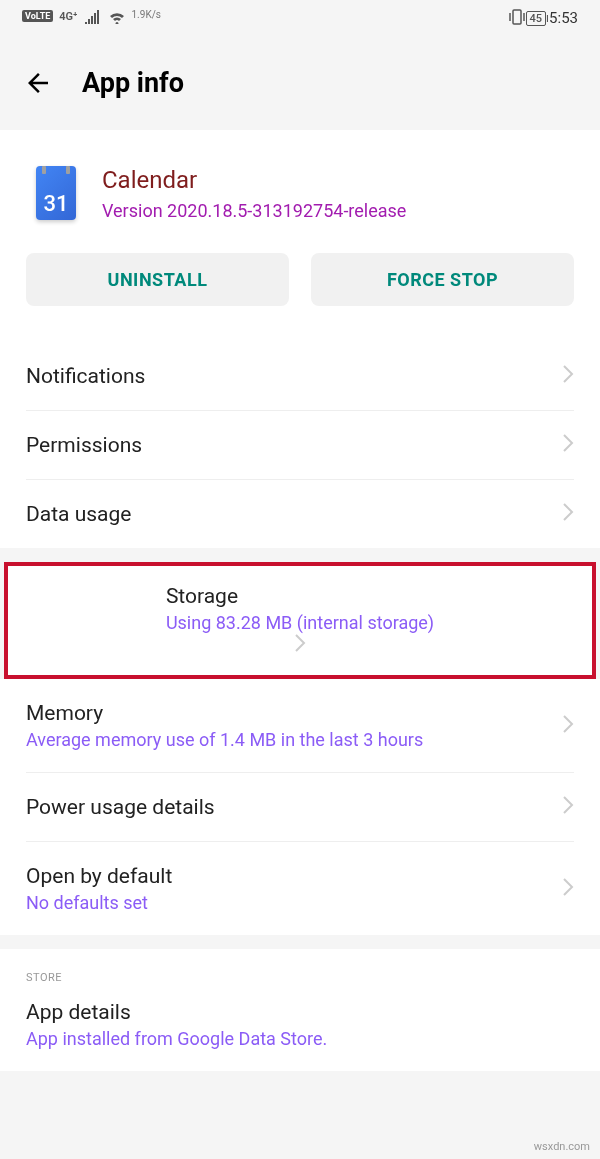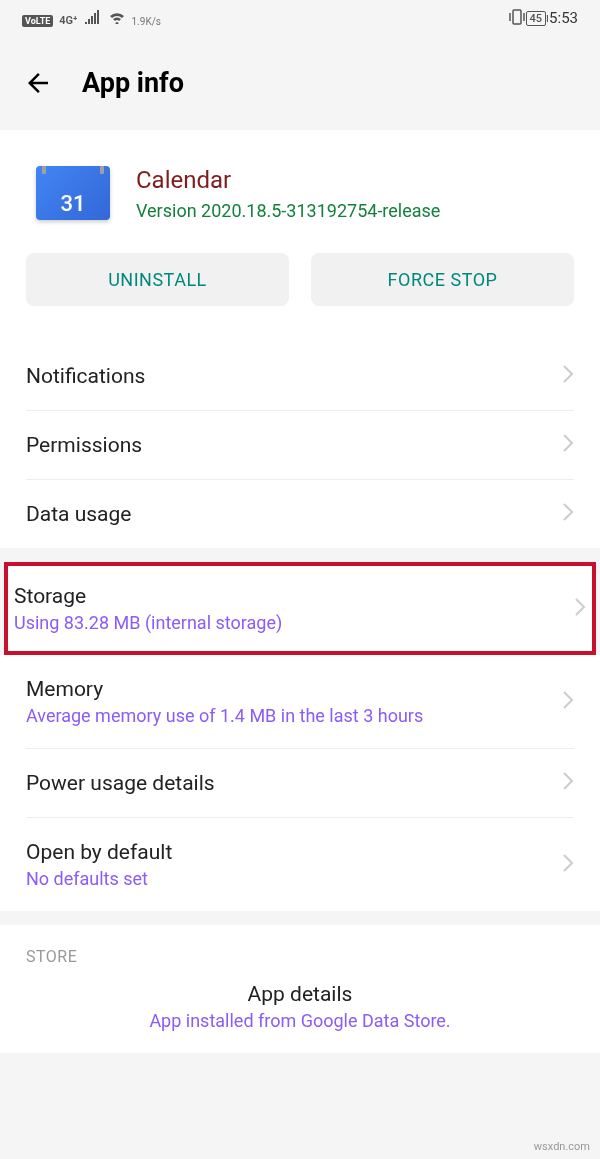--- a/index.html
+++ b/index.html
@@ -1,55 +1,55 @@
 <!DOCTYPE html>
 <html><head>
   <meta charset="utf-8">
   <style>
     * { margin: 0; padding: 0; box-sizing: border-box; font-family: -apple-system, BlinkMacSystemFont, "Segoe UI", Roboto, Helvetica, Arial, sans-serif; }
     body { width: 600px; height: 1159px; background: #f5f5f5; overflow: hidden; color: #000; }
     
     .status-bar { height: 36px; background: #f5f5f5; display: flex; align-items: center; justify-content: space-between; padding: 0 22px; font-size: 14px; color: #555; }
-    .status-left { display: flex; align-items: flex-end; gap: 6px; }
+    .status-left { display: flex; align-items: flex-start; gap: 6px; }
     .status-right { display: flex; align-items: center; }
     .volte-badge { background: #555; color: #fff; font-size: 9px; font-weight: bold; padding: 1px 3px; border-radius: 2px; }
     .net-speed { display: flex; flex-direction: row; font-size: 10px; line-height: 1; color: #777; }
     .battery-box { border: 1.5px solid #555; border-radius: 2px; padding: 0 3px; font-size: 11px; font-weight: 500; position: relative; }
     .battery-box::after { content: ''; position: absolute; right: -3px; top: 3px; width: 1.5px; height: 6px; background: #555; }
     .time { font-size: 15px; color: #333; }
     
     .header { height: 94px; background: #f5f5f5; display: flex; align-items: center; padding: 0 22px; gap: 28px; }
     .back-arrow { width: 32px; height: 32px; display: flex; align-items: center; justify-content: center; }
     .header-title { font-size: 27px; font-weight: 700; color: #000; }
     
     .content { background: #fff; }
     
     .app-header { display: flex; align-items: flex-start; padding: 36px 26px 32px 36px; gap: 26px; }
-    .app-icon { width: 74px; height: 54px; background: linear-gradient(135deg, #4285f4, #3367d6); border-radius: 4px; display: flex; align-items: flex-end; justify-content: center; color: #fff; font-size: 22px; font-weight: 500; padding-bottom: 4px; position: relative; box-shadow: 0 2px 4px rgba(0,0,0,0.2); }
+    .app-icon { width: 40px; height: 54px; background: linear-gradient(135deg, #4285f4, #3367d6); border-radius: 4px; display: flex; align-items: flex-end; justify-content: center; color: #fff; font-size: 22px; font-weight: 500; padding-bottom: 4px; position: relative; box-shadow: 0 2px 4px rgba(0,0,0,0.2); }
     .app-icon::before { content: ''; position: absolute; top: 0; left: 6px; width: 4px; height: 8px; background: #a0a0a0; border-radius: 1px; }
     .app-icon::after { content: ''; position: absolute; top: 0; right: 6px; width: 4px; height: 8px; background: #a0a0a0; border-radius: 1px; }
     .app-info { flex: 1; }
     .app-name { font-size: 24px; color: #7f1d1d; margin-bottom: 6px; }
-    .app-version { font-size: 18px; color: #15803d; }
+    .app-version { font-size: 18px; color: #a21caf; }
     
     .actions { display: flex; gap: 22px; padding: 0 26px 36px 26px; }
-    .action-btn { flex: 1; background: #f1f1f1; border: none; border-radius: 8px; padding: 16px 0; font-size: 18px; font-weight: 400; color: #00897b; letter-spacing: 0.5px; }
+    .action-btn { flex: 1; background: #f1f1f1; border: none; border-radius: 8px; padding: 16px 0; font-size: 18px; font-weight: 700; color: #00897b; letter-spacing: 0.5px; }
     
     .separator-thin { height: 1px; background: #eee; margin: 0 26px; }
     .separator-thick { height: 14px; background: #f5f5f5; }
     
     .row { display: flex; align-items: center; justify-content: space-between; padding: 22px 26px; background: #fff; }
     .row-text { flex: 1; }
     .row-title { font-size: 21px; color: #222; }
     .row-sub { font-size: 18px; color: #8b5cf6; margin-top: 4px; }
     .chevron { color: #ccc; }
     
     .highlight { border: 4px solid #c8102e; margin: 0 4px; }
     
-    .section-label { font-size: 16px; color: #999; padding: 22px 26px 8px 26px; letter-spacing: 0.5px; }
+    .section-label { font-size: 11px; color: #999; padding: 22px 26px 8px 26px; letter-spacing: 0.5px; }
     
     .watermark { position: absolute; bottom: 6px; right: 10px; font-size: 11px; color: #999; }
   </style>
 </head>
 <body>
 
 <div class="status-bar">
   <div class="status-left">
     <span class="volte-badge">VoLTE</span>
     <span style="font-size:11px;font-weight:600;">4G⁺</span>
@@ -130,21 +130,21 @@
       </div>
     <span class="chevron"><svg width="12" height="20" viewBox="0 0 12 20">
           <path d="M2 2l8 8-8 8" stroke="#ccc" stroke-width="2" fill="none"></path>
         </svg></span>
   </div>
 </div>
 
 <div class="separator-thick"></div>
 
 <div class="highlight">
-  <div class="row" style="padding:18px 6px;">
+  <div class="row" style="padding:18px 22px;flex-direction:column;">
     <div class="row-text">
       <div class="row-title">Storage</div>
       <div class="row-sub">Using 83.28 MB (internal storage)</div>
     </div>
     <span class="chevron"><svg width="12" height="20" viewBox="0 0 12 20">
           <path d="M2 2l8 8-8 8" stroke="#ccc" stroke-width="2" fill="none"></path>
         </svg></span>
   </div>
 </div>
 
@@ -176,21 +176,21 @@
     <span class="chevron"><svg width="12" height="20" viewBox="0 0 12 20">
           <path d="M2 2l8 8-8 8" stroke="#ccc" stroke-width="2" fill="none"></path>
         </svg></span>
   </div>
 </div>
 
 <div class="separator-thick"></div>
 
 <div class="content">
   <div class="section-label">STORE</div>
-  <div class="row" style="padding-top:8px;text-align:center;">
+  <div class="row" style="padding-top:8px;">
     <div class="row-text">
       <div class="row-title">App details</div>
       <div class="row-sub">App installed from Google Data Store.</div>
     </div>
   </div>
 </div>
 
 <div class="watermark">wsxdn.com</div>
 
 </body></html>

